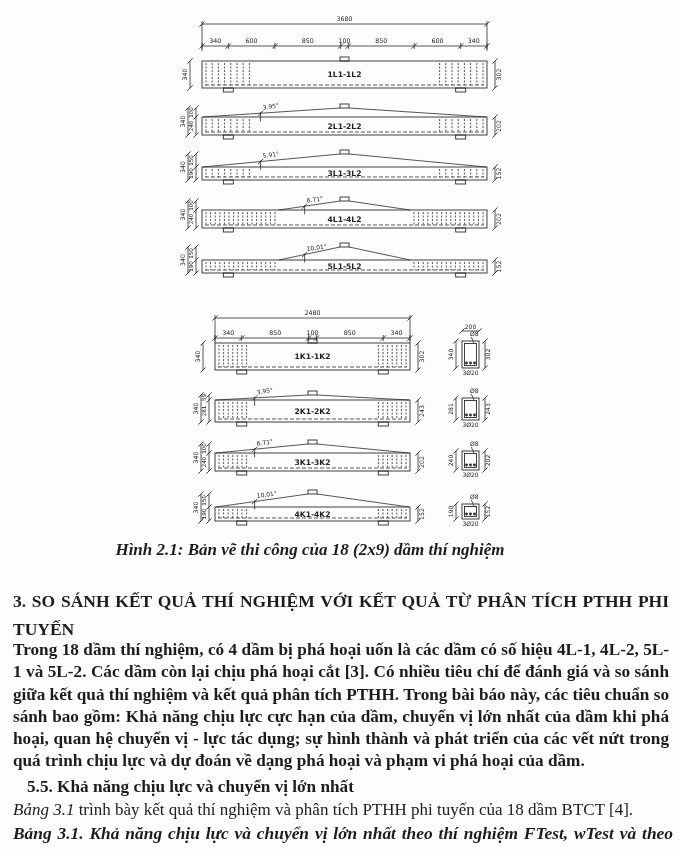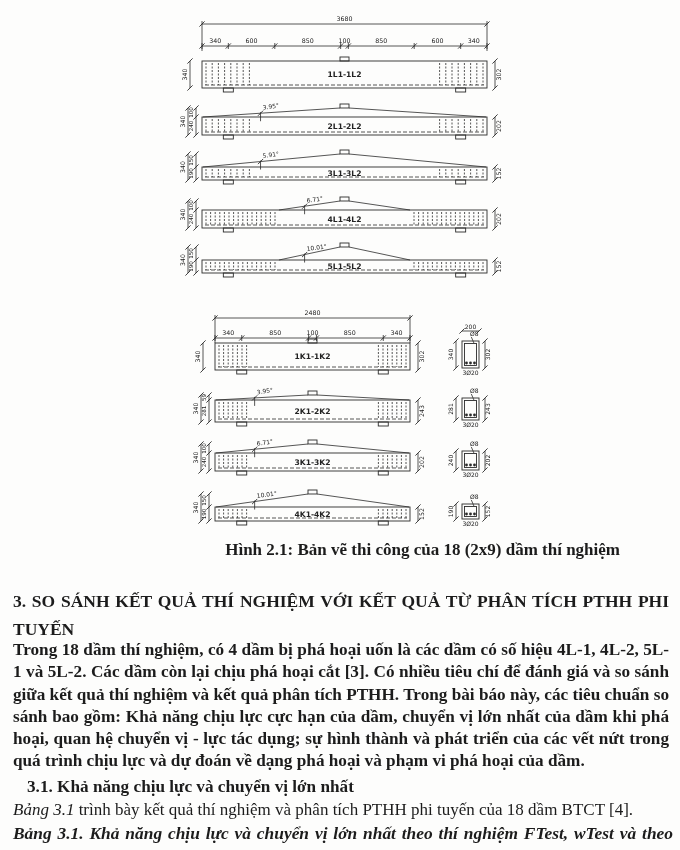--- a/index.html
+++ b/index.html
@@ -5,22 +5,22 @@
   html,body{margin:0;padding:0;}
   body{
     width:680px;height:850px;position:relative;
     background:#fdfdfc;color:#1c1c1c;
     font-family:"Liberation Serif", serif;
     overflow:hidden;
   }
   #figure-area{position:absolute;left:0;top:0;width:680px;height:535px;text-align:right;}
   svg text{font-family:"DejaVu Sans", sans-serif;}
   .caption{
-    position:absolute;top:540px;left:0;width:620px;text-align:right;
-    font-weight:bold;font-size:17px;
+    position:absolute;top:540px;left:0;width:620px;text-align:center;
+    font-weight:bold;font-style:italic;font-size:17px;
   }
   .sec-heading{
     position:absolute;top:587px;left:13px;width:656px;
     font-weight:bold;font-size:17.5px;line-height:28px;text-align:justify;
   }
   .body-para{
     position:absolute;top:639px;left:13px;width:656px;
     font-size:17.2px;line-height:22.3px;text-align:justify;font-weight:bold;
   }
   .sub-heading{
@@ -563,17 +563,17 @@
       </g>
     </svg>
 </div>
 
 <div class="caption">Hình 2.1: Bản vẽ thi công của 18 (2x9) dầm thí nghiệm</div>
 
 <div class="sec-heading">3. SO SÁNH KẾT QUẢ THÍ NGHIỆM VỚI KẾT QUẢ TỪ PHÂN TÍCH PTHH PHI TUYẾN</div>
 
 <div class="body-para">Trong 18 dầm thí nghiệm, có 4 dầm bị phá hoại uốn là các dầm có số hiệu 4L-1, 4L-2, 5L-1 và 5L-2. Các dầm còn lại chịu phá hoại cắt [3]. Có nhiều tiêu chí để đánh giá và so sánh giữa kết quả thí nghiệm và kết quả phân tích PTHH. Trong bài báo này, các tiêu chuẩn so sánh bao gồm: Khả năng chịu lực cực hạn của dầm, chuyển vị lớn nhất của dầm khi phá hoại, quan hệ chuyển vị - lực tác dụng; sự hình thành và phát triển của các vết nứt trong quá trình chịu lực và dự đoán về dạng phá hoại và phạm vi phá hoại của dầm.</div>
 
-<div class="sub-heading">3.1. Khả năng chịu lực và chuyển vị lớn nhất</div>
+<div class="sub-heading">5.5. Khả năng chịu lực và chuyển vị lớn nhất</div>
 
 <div class="table-ref"><span class="lead">Bảng 3.1</span><span> trình bày kết quả thí nghiệm và phân tích PTHH phi tuyến của 18 dầm BTCT [4].</span></div>
 
 <div class="table-caption">Bảng 3.1. Khả năng chịu lực và chuyển vị lớn nhất theo thí nghiệm FTest, wTest và theo PTHH  FPTHH, wPTHH</div>
 
 </body></html>

